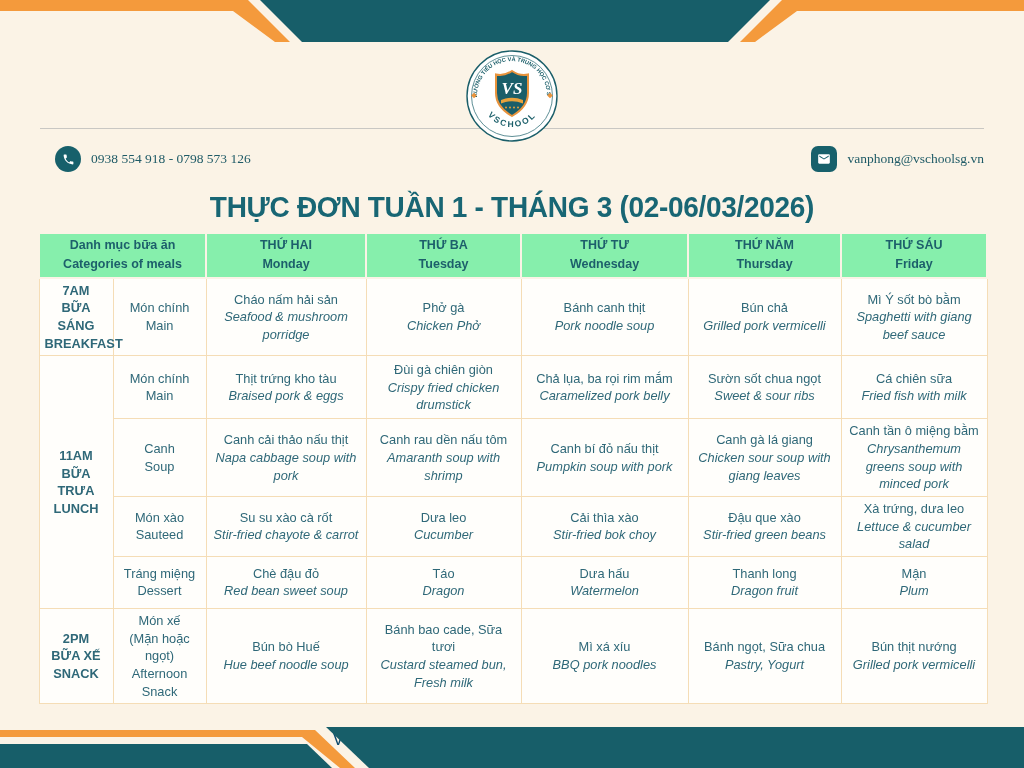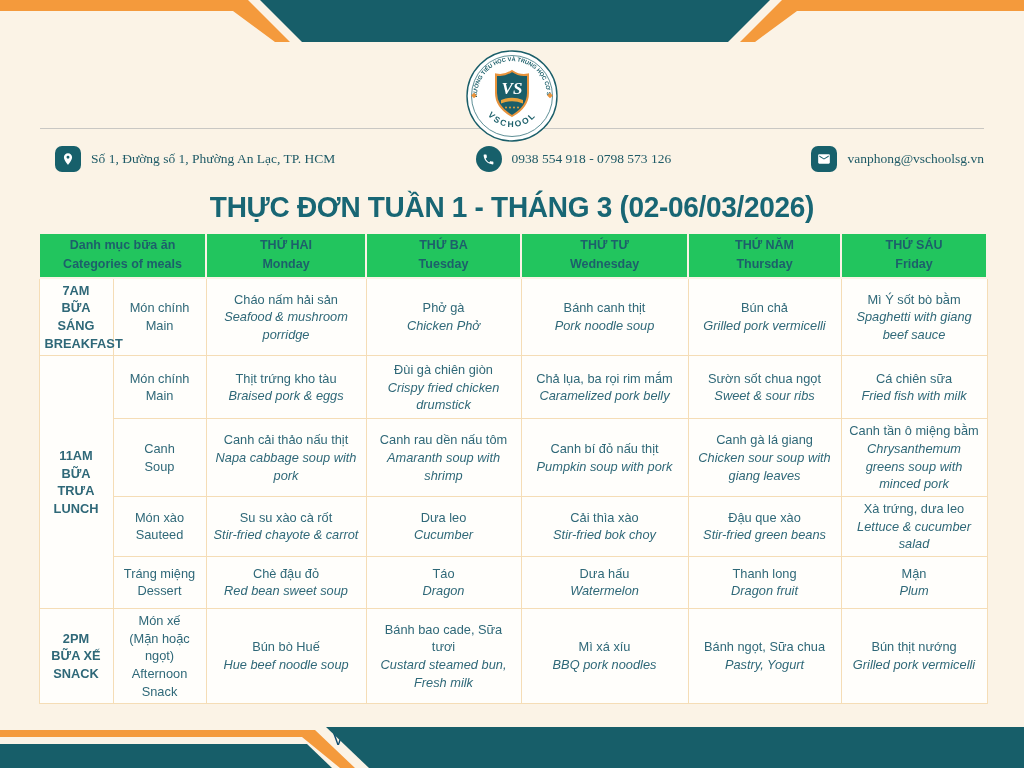--- a/index.html
+++ b/index.html
@@ -11,21 +11,21 @@
   .banner.bottom{bottom:0}
   .divider{position:absolute;top:128px;left:40px;width:944px;height:1px;background:#C9C7C3;z-index:1}
   .logo-wrap{position:absolute;top:50px;left:50%;transform:translateX(-50%);z-index:2}
   .contact{position:absolute;top:146px;left:0;width:100%;display:flex;align-items:center;justify-content:space-between;padding:0 40px 0 55px}
   .c-item{display:flex;align-items:center;gap:10px}
   .c-icon{width:26px;height:26px;border-radius:7px;background:#17606B;display:flex;align-items:center;justify-content:center;flex:0 0 auto}
   .c-icon.round{border-radius:50%}
   .c-text{font-family:"Liberation Serif","DejaVu Serif",serif;font-size:13.5px;color:#1E5A66}
   .title{position:absolute;top:191px;width:100%;text-align:center;font-size:28px;font-weight:700;color:#186674;letter-spacing:-0.3px;transform:scaleY(1.06)}
   table.menu{position:absolute;top:232px;left:38px;width:948px;border-collapse:collapse;table-layout:fixed}
-  table.menu th{background:#22c55e;color:#1D5F6B;font-size:12.5px;font-weight:700;line-height:1.55;border:2.5px solid #FBF3E6;height:44px;padding:2px}
+  table.menu th{background:#86efac;color:#1D5F6B;font-size:12.5px;font-weight:700;line-height:1.55;border:2.5px solid #FBF3E6;height:44px;padding:2px}
   table.menu td{background:#FFFEFB;border:1.5px solid #F5DDB6;text-align:center;vertical-align:middle;color:#2F6878;font-size:12.8px;line-height:1.38;padding:3px 5px}
   td.group{font-weight:700;color:#155D6B;font-size:13px;line-height:1.45}
   td.type{font-size:13.2px;color:#2C6675}
   td.dish .en{font-style:italic}
   td.dish.vi-italic .vi{}
   tr.r-breakfast{height:68px}
   tr.r-lmain{height:63px}
   tr.r-soup{height:75px}
   tr.r-saute{height:57px}
   tr.r-dessert{height:52px}
@@ -62,28 +62,20 @@
       <path d="M35,50 Q46,45.5 57,50 L57,53.5 Q46,49 35,53.5 Z" fill="#E8A23C"></path>
       <circle cx="40" cy="57.5" r="1" fill="#E8A23C"></circle>
       <circle cx="44" cy="57.5" r="1" fill="#E8A23C"></circle>
       <circle cx="48" cy="57.5" r="1" fill="#E8A23C"></circle>
       <circle cx="52" cy="57.5" r="1" fill="#E8A23C"></circle>
     </svg>
   </div>
 
   <div class="contact">
     <div class="c-item">
-      <span class="c-icon">
-        <svg width="14" height="14" viewBox="0 0 24 24">
-            <path fill="#ffffff" d="M12 2C8.1 2 5 5.1 5 9c0 5.2 7 13 7 13s7-7.8 7-13c0-3.9-3.1-7-7-7zm0 9.5A2.5 2.5 0 1 1 12 6.5a2.5 2.5 0 0 1 0 5z"></path>
-          </svg>
-      </span>
-      <span class="c-text">Số 1, Đường số 1, Phường An Lạc, TP. HCM</span>
-    </div>
-    <div class="c-item">
       <span class="c-icon round">
         <svg width="13" height="13" viewBox="0 0 24 24">
             <path fill="#ffffff" d="M6.6 10.8c1.4 2.8 3.8 5.1 6.6 6.6l2.2-2.2c.3-.3.7-.4 1-.2 1.1.4 2.3.6 3.6.6.6 0 1 .4 1 1V20c0 .6-.4 1-1 1C10.8 21 3 13.2 3 3.9c0-.6.4-1 1-1h3.5c.6 0 1 .4 1 1 0 1.2.2 2.4.6 3.6.1.3 0 .7-.2 1l-2.3 2.3z"></path>
           </svg>
       </span>
       <span class="c-text">0938 554 918 - 0798 573 126</span>
     </div>
     <div class="c-item">
       <span class="c-icon">
         <svg width="14" height="14" viewBox="0 0 24 24">

